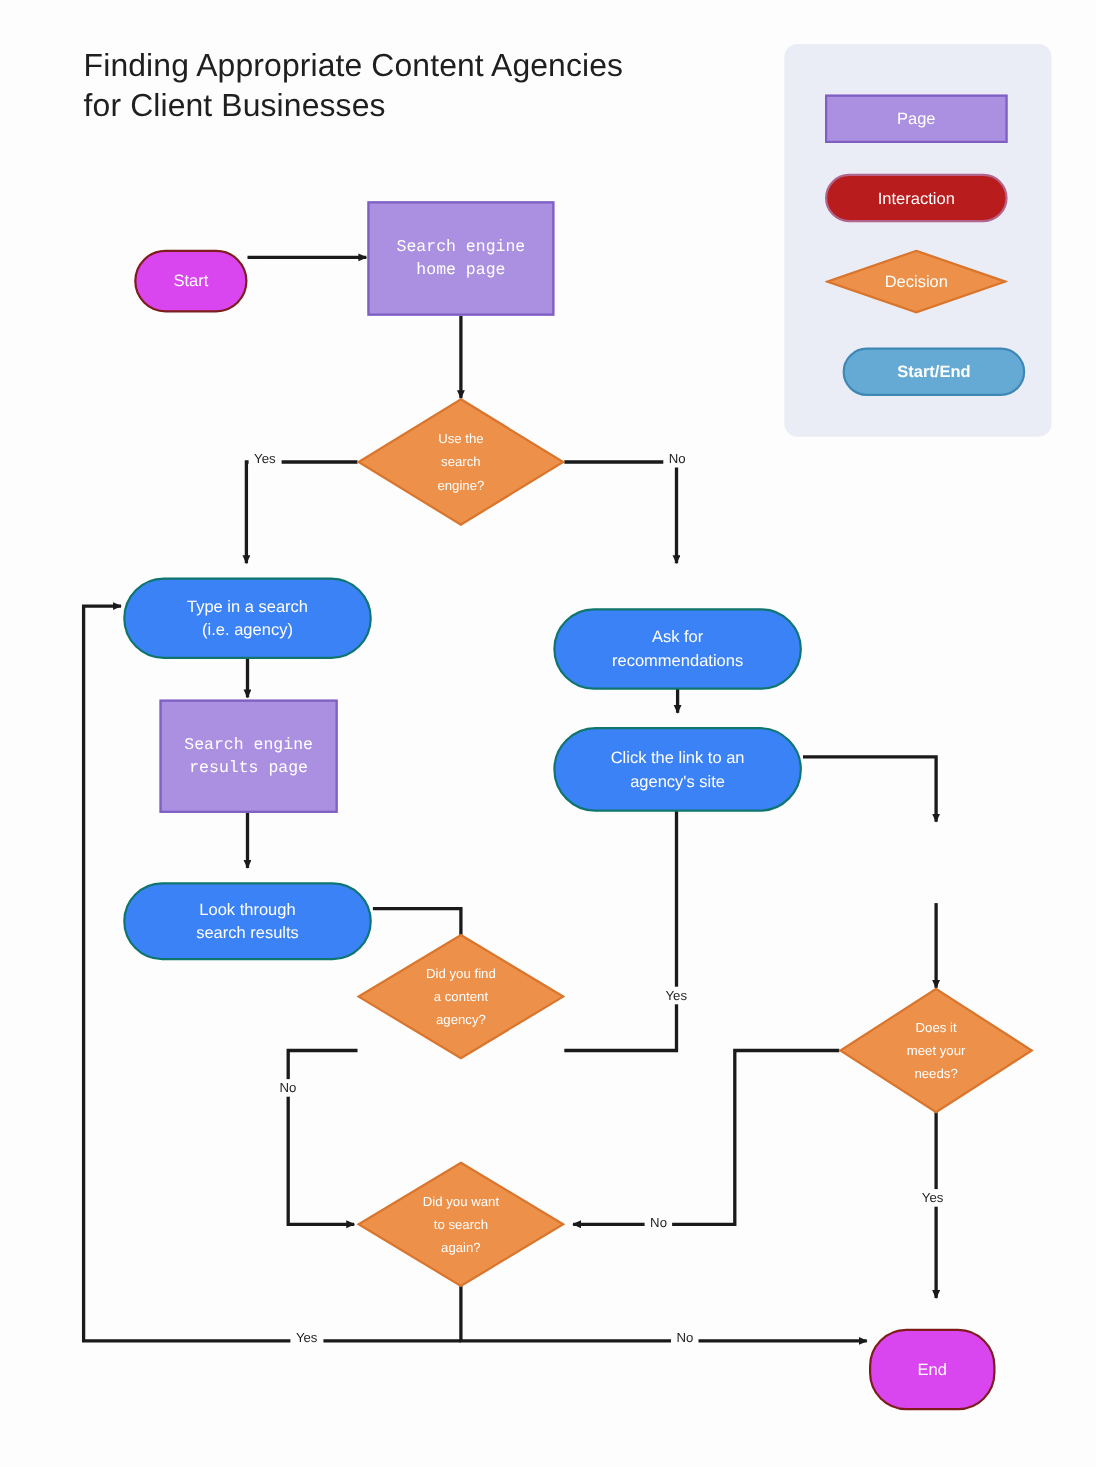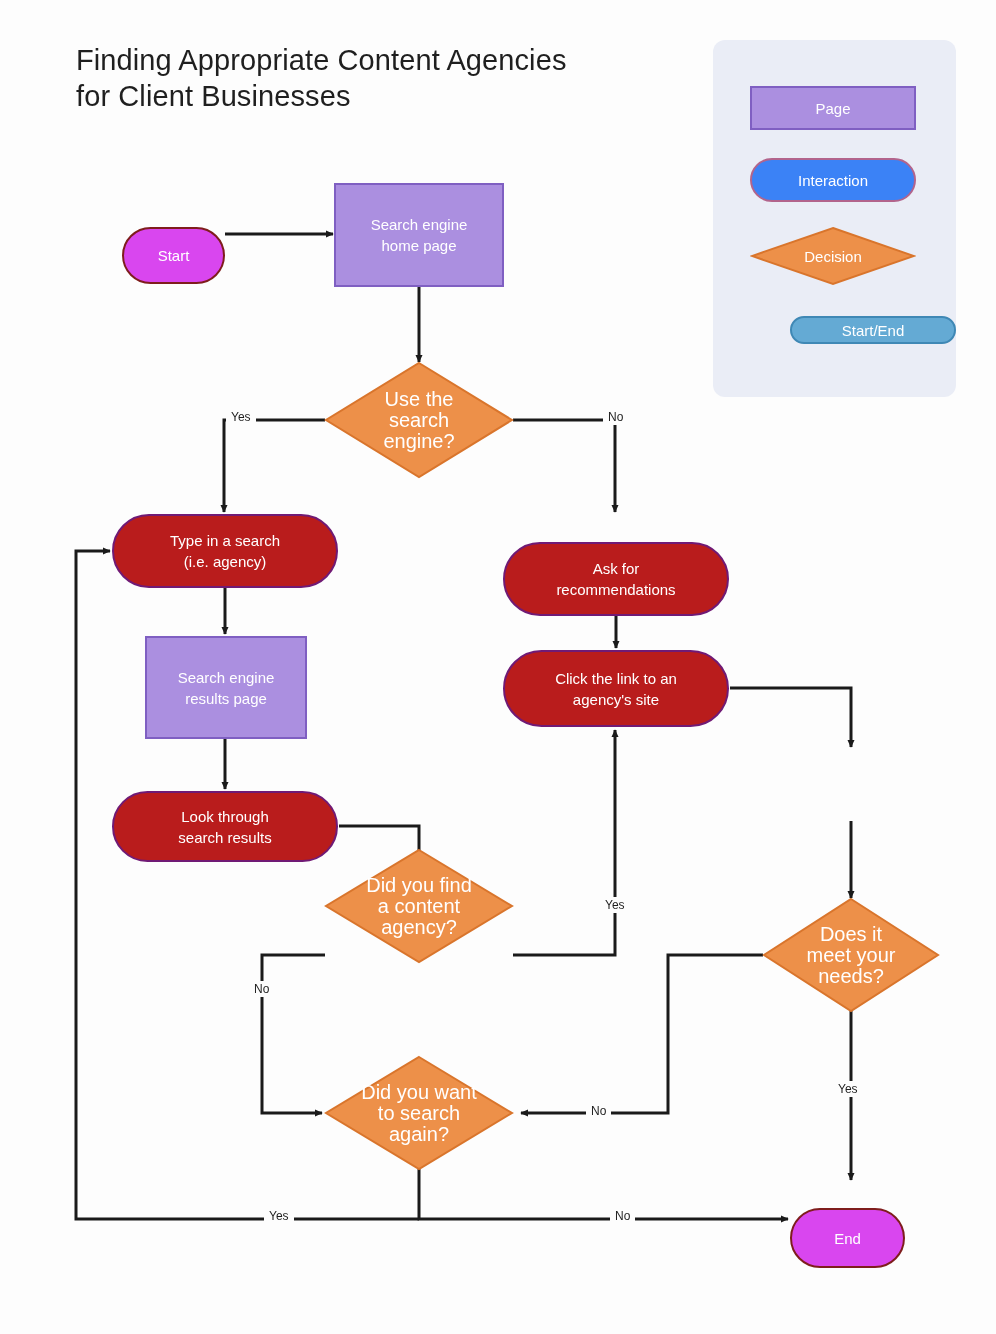--- a/index.html
+++ b/index.html
@@ -47,25 +47,27 @@
     color: #ffffff;
     font-size: 15px;
     line-height: 21px;
     box-sizing: border-box;
     padding: 4px 10px;
     white-space: pre-line;
   }
   .n-page {
     background: #ab8fe0;
     border: 2px solid #7f5fc2;
+    font-family: Liberation Mono, monospace;
   }
   .n-interaction {
-    background: #b91c1c;
-    border: 2px solid #701a75;
+    background: #3b82f6;
+    border: 2px solid #0f766e;
     border-radius: 40px;
+    margin-top: 11px;
   }
   .n-startend {
     background: #d946ef;
     border: 2px solid #7f1d1d;
     border-radius: 34px;
     margin-top: 21px;
   }
   .diamond-wrap {
     position: absolute;
   }
@@ -74,21 +76,21 @@
     left: 0; top: 0;
   }
   .diamond-label {
     position: absolute;
     inset: 0;
     display: flex;
     align-items: center;
     justify-content: center;
     text-align: center;
     color: #ffffff;
-    font-size: 20px;
+    font-size: 12px;
     line-height: 21px;
     white-space: pre-line;
     pointer-events: none;
   }
   .edge-label {
     position: absolute;
     font-size: 12px;
     color: #1f1f1f;
     background: #fdfdfd;
     padding: 1px 5px;
@@ -112,29 +114,29 @@
     color: #ffffff;
     font-size: 15px;
     box-sizing: border-box;
   }
   .lg-page {
     left: 750px; top: 86px; width: 166px; height: 44px;
     background: #ab8fe0; border: 2px solid #7f5fc2;
   }
   .lg-interaction {
     left: 750px; top: 158px; width: 166px; height: 44px;
-    background: #3b82f6; border: 2px solid #b2648c; border-radius: 22px;
+    background: #b91c1c; border: 2px solid #b2648c; border-radius: 22px;
   }
   .lg-decision {
     left: 750px; top: 226px; width: 166px; height: 60px;
   }
   .lg-decision .diamond-label { font-size: 15px; }
   .lg-startend {
-    left: 790px; top: 316px; width: 166px; height: 28px;
-    background: #64aad4; border: 2px solid #3f88b5; border-radius: 22px;
+    left: 766px; top: 316px; width: 166px; height: 44px;
+    background: #64aad4; border: 2px solid #3f88b5; border-radius: 22px; font-weight: bold;
   }
 </style>
 </head>
 <body>
 
 <div id="canvas">
 
   <div class="title">Finding Appropriate Content
 Agencies for Client Businesses</div>
 
@@ -265,21 +267,21 @@
 
   <div class="diamond-wrap" style="left:324px; top:1055px; width:190px; height:116px;">
     <svg width="190" height="116" viewBox="0 0 190 116">
       <polygon points="95,2 188,58 95,114 2,58" fill="#ed9049" stroke="#d9752c" stroke-width="2"></polygon>
     </svg>
     <div class="diamond-label">Did you want
 to search
 again?</div>
   </div>
 
-  <div class="node n-startend" style="left:790px; top:1187px; width:115px; height:60px;">
+  <div class="node n-startend" style="left:790px; top:1187px; width:115px; height:74px;">
     <span>End</span>
   </div>
 
   <div class="edge-label" style="left:226px; top:409px;">Yes</div>
   <div class="edge-label" style="left:603px; top:409px;">No</div>
   <div class="edge-label" style="left:600px; top:897px;">Yes</div>
   <div class="edge-label" style="left:249px; top:981px;">No</div>
   <div class="edge-label" style="left:833px; top:1081px;">Yes</div>
   <div class="edge-label" style="left:586px; top:1103px;">No</div>
   <div class="edge-label" style="left:264px; top:1208px;">Yes</div>

